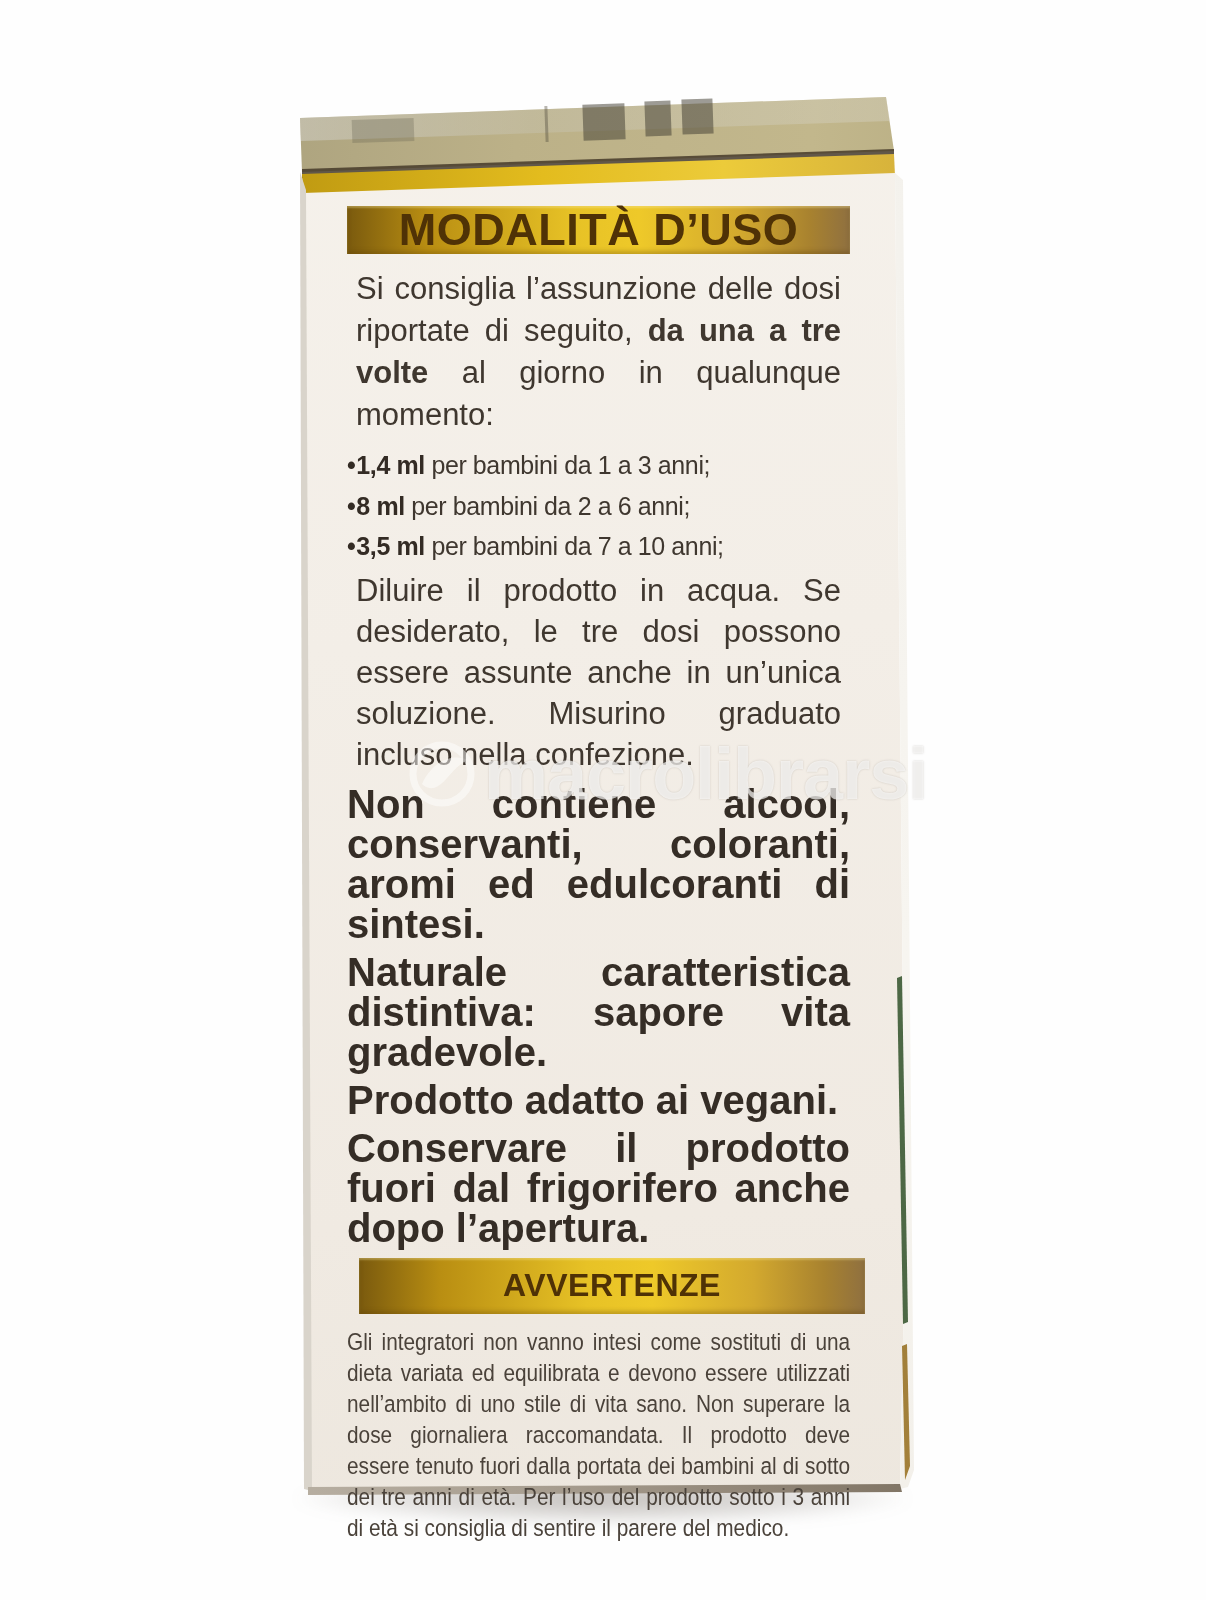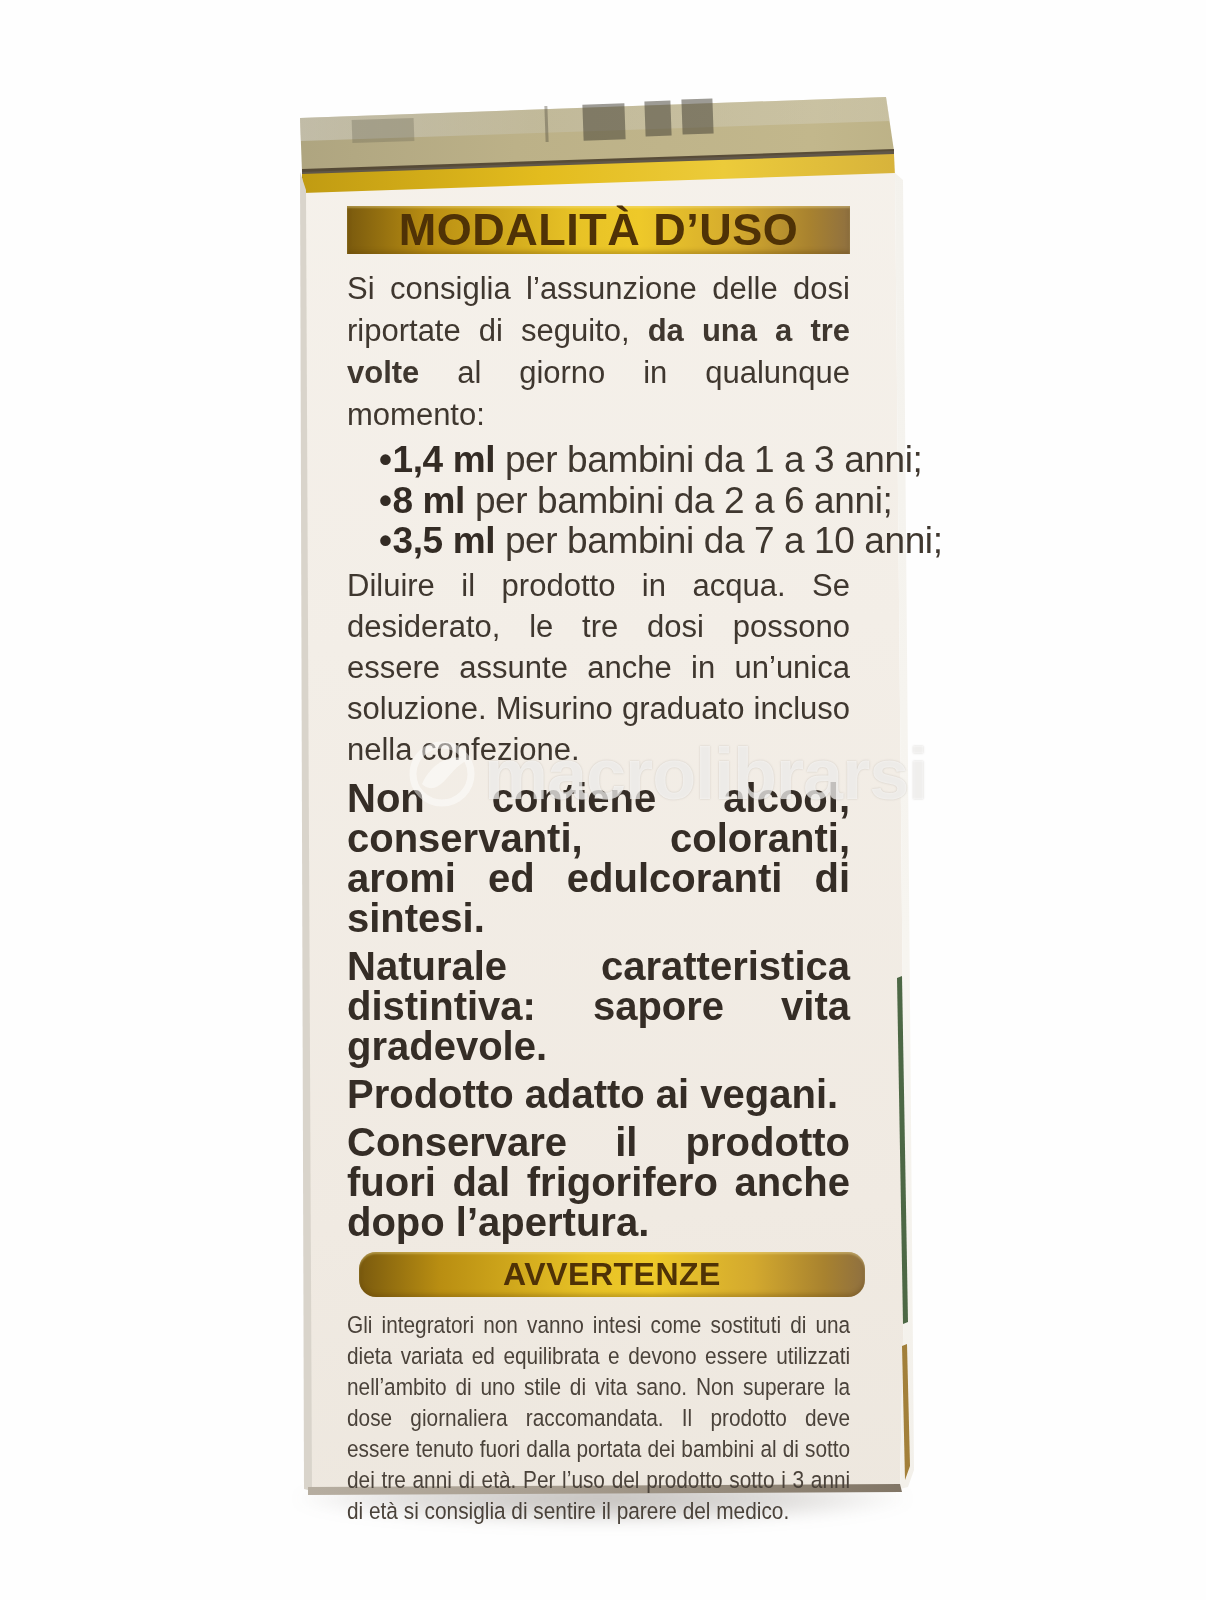--- a/index.html
+++ b/index.html
@@ -72,25 +72,25 @@
     position:absolute;left:347px;top:206px;width:503px;
     color:#3f372f;
   }
   .banner{
     height:48px;
     display:flex;align-items:center;justify-content:center;
     background:linear-gradient(to right,#7a5a0e 0%,#b98e12 16%,#e7c226 45%,#eec929 58%,#d3a92e 78%,#a8822f 92%,#8f7040 100%);
     color:#4f3206;font-weight:bold;font-size:45px;letter-spacing:.5px;
     box-shadow:inset 0 2px 2px rgba(255,240,170,.35), inset 0 -3px 4px rgba(90,60,10,.30);
   }
-  .banner.warn{margin-top:10px;margin-left:12px;width:506px;height:45px;font-size:32px;border-radius:17px;}
-  .body-text{font-size:31px;line-height:42px;text-align:justify;margin:0;}
+  .banner.warn{margin-top:10px;margin-left:12px;width:506px;height:56px;font-size:32px;}
+  .body-text{font-size:31px;line-height:42px;text-align:justify;margin:9px;}
   .intro{margin-top:14px;}
   .doses{list-style:none;margin:4px 0 0 0;padding:0;width:516px;}
-  .doses li{font-size:37px;line-height:40.5px;letter-spacing:-.4px;white-space:nowrap;margin-left:32px;}
+  .doses li{font-size:25px;line-height:40.5px;letter-spacing:-.4px;white-space:nowrap;}
   .dot{margin-right:1px;}
   .dose-amt{font-weight:bold;color:#332b24;}
   .dilution{margin-top:3px;line-height:41px;}
   .bold-par{font-weight:bold;color:#352d26;font-size:40px;line-height:40px;text-align:justify;margin:8px 0 0 0;}
   .warnings-body{
     margin-top:12px;
     width:592px;
     transform:scaleX(.85);transform-origin:left top;
     font-size:24.5px;line-height:31px;text-align:justify;
     color:#4a423a;

